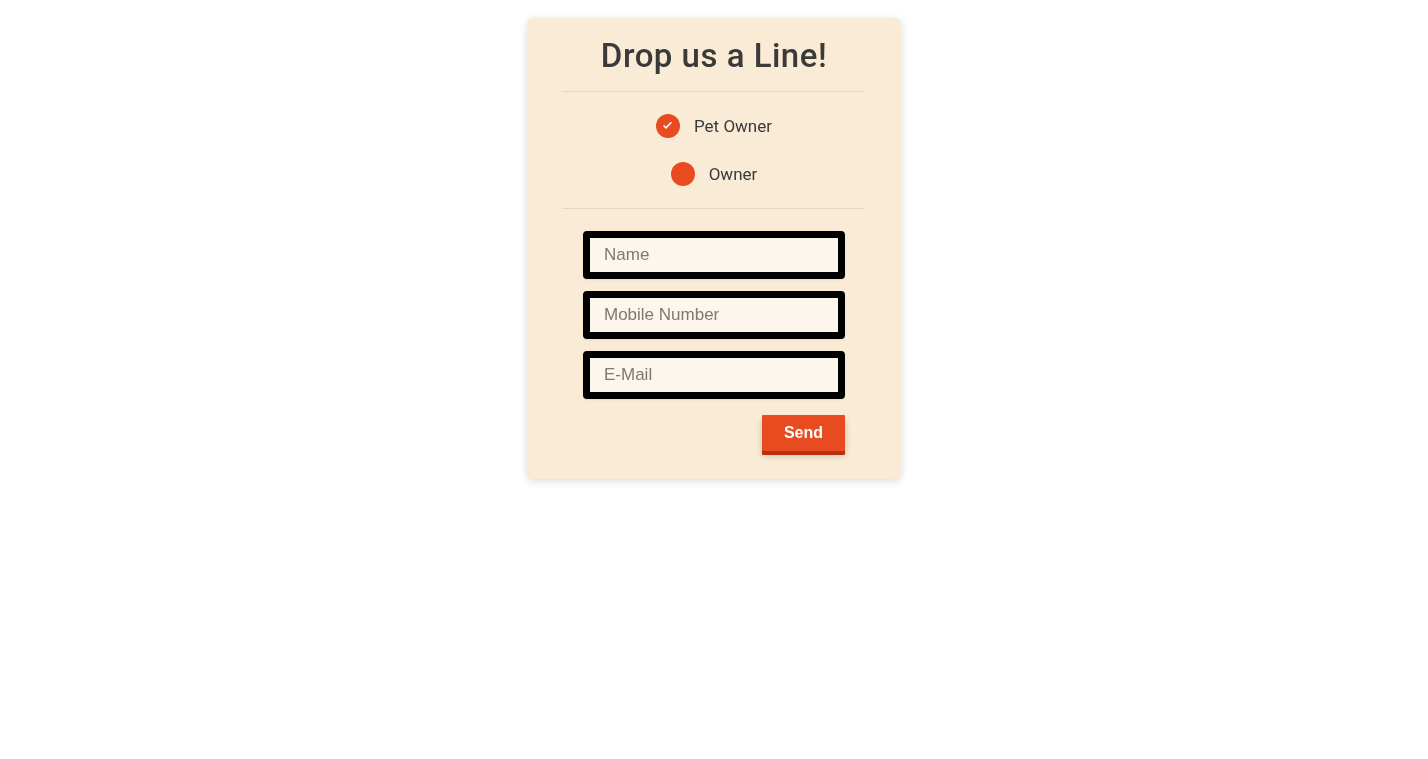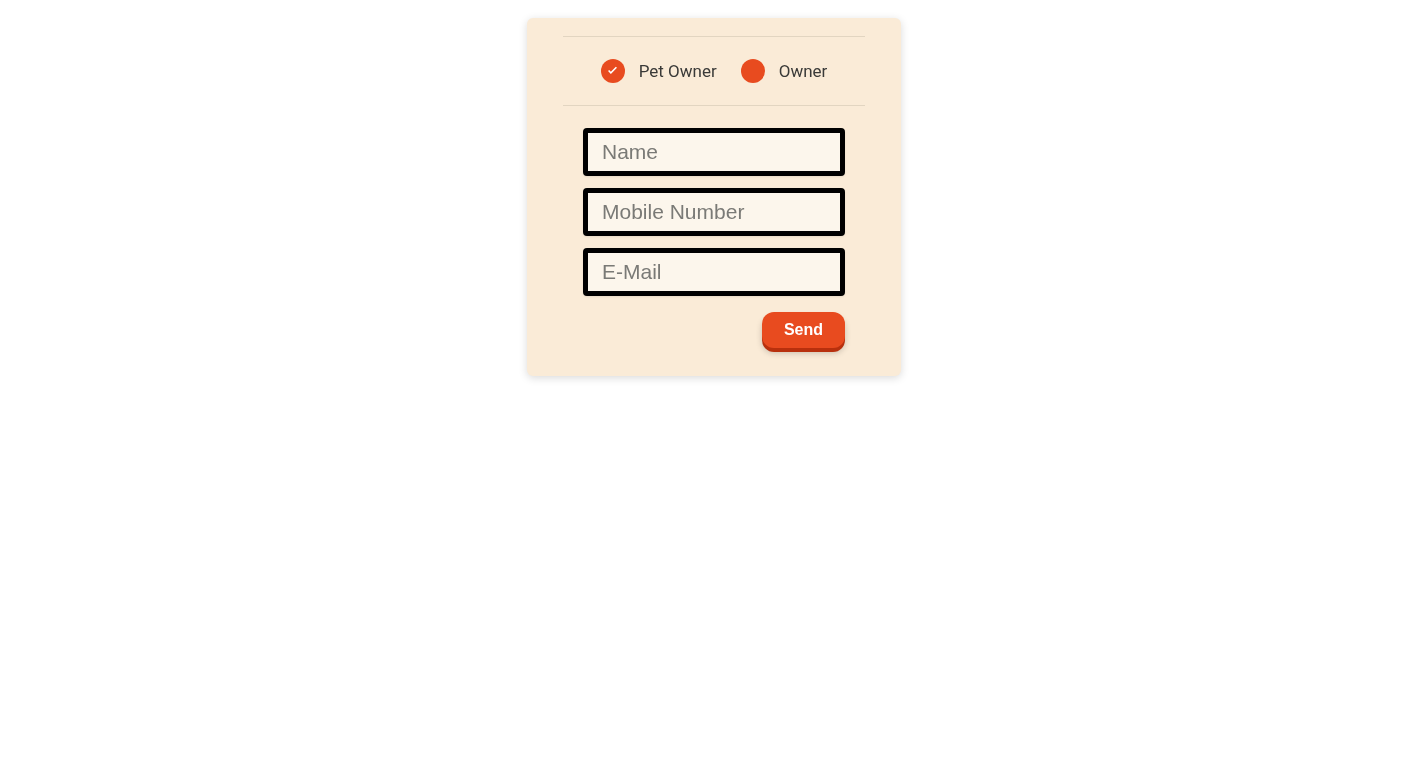--- a/index.html
+++ b/index.html
@@ -38,20 +38,21 @@
       border-top: 1px solid #e2d5c1;
       margin: 0;
     }
     
     .radio-row {
       display: flex;
       justify-content: center;
       align-items: center;
       gap: 24px;
       padding: 22px 0;
+      flex-direction: column;
     }
     
     .radio-option {
       display: flex;
       align-items: center;
       gap: 14px;
       cursor: pointer;
     }
     
     .radio-circle {
@@ -77,57 +78,58 @@
       font-weight: 400;
     }
     
     .inputs {
       padding: 22px 20px 0;
     }
     
     .text-input {
       width: 100%;
       height: 48px;
-      border: 5px solid #000000;
+      border: 7px solid #000000;
       border-radius: 4px;
       background: #fcf6ec;
       padding: 0 14px;
-      font-size: 21px;
+      font-size: 17px;
       color: #3a3a38;
       margin-bottom: 12px;
       box-shadow: 0 1px 2px rgba(0,0,0,0.08);
       outline: none;
     }
     
     .text-input::placeholder {
       color: #7a7a76;
     }
     
     .button-row {
       display: flex;
       justify-content: flex-end;
       padding: 4px 20px 0;
     }
     
     .send-btn {
       background: #e84b1f;
       color: #ffffff;
       border: none;
-      border-radius: 12px;
+      border-radius: 1px;
       padding: 9px 22px;
       font-size: 16px;
       font-weight: 600;
       cursor: pointer;
       box-shadow: 0 4px 0 #b8300d, 0 5px 6px rgba(0,0,0,0.2);
     }
   </style>
 </head>
 <body>
 
 <div class="card">
+  <h1 class="title">Drop us a Line!</h1>
   <hr class="divider">
 
   <div class="radio-row">
     <label class="radio-option">
       <span class="radio-circle">
         <svg class="radio-check" viewBox="0 0 16 16">
           <path d="M13.5 3.5 L6 11 L2.5 7.5 L3.9 6.1 L6 8.2 L12.1 2.1 Z"></path>
         </svg>
       </span>
       <span class="radio-label">Pet Owner</span>

